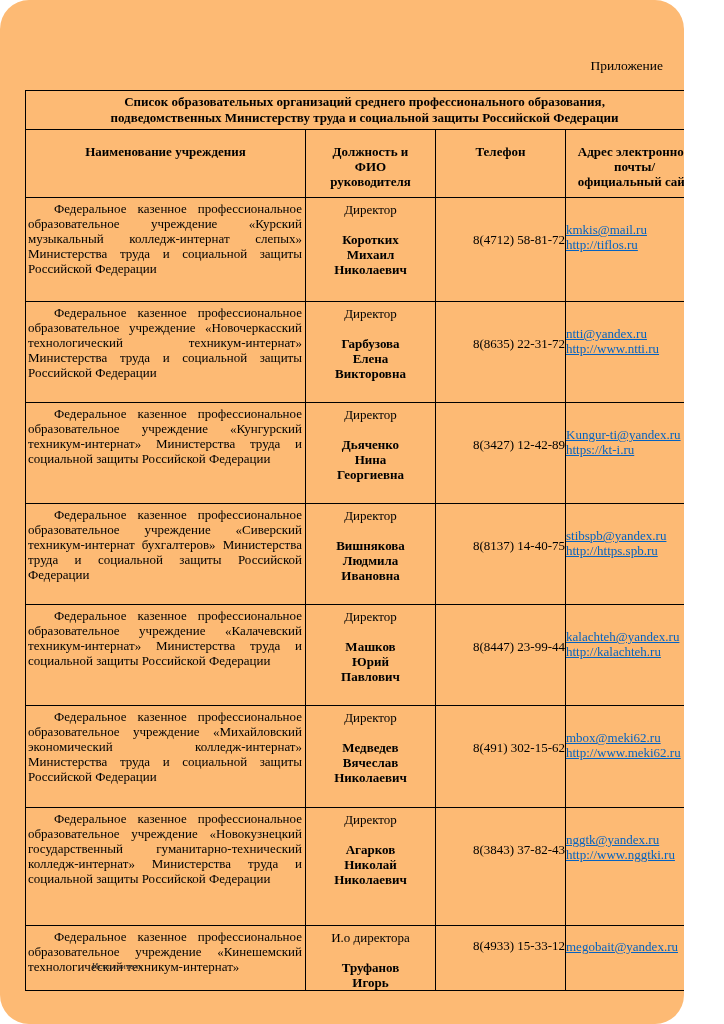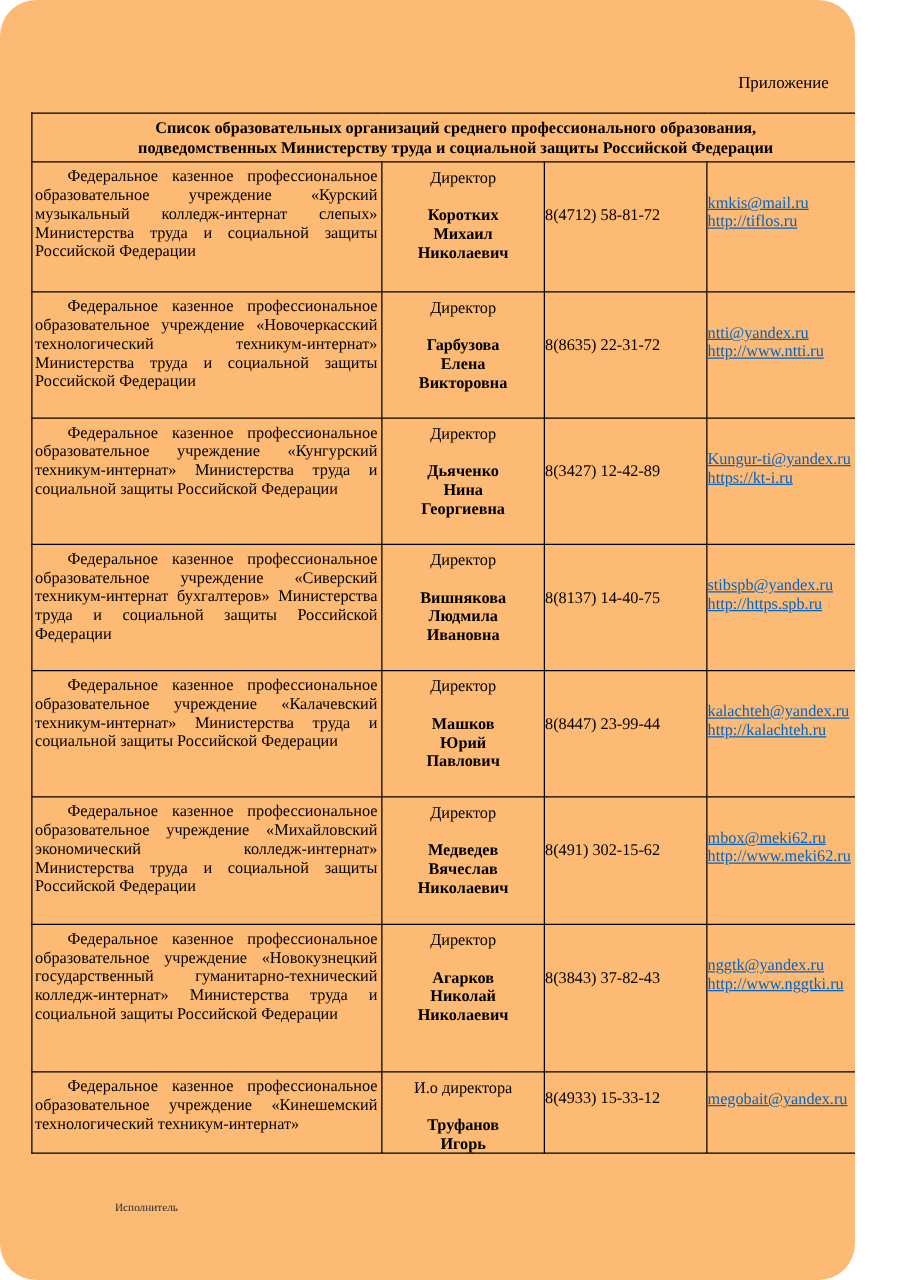--- a/index.html
+++ b/index.html
@@ -26,21 +26,21 @@
   }
   .name {
     font-size:13px; line-height:15px; text-align:justify;
     padding:3px 3px 0 2px; text-indent:26px;
   }
   .pos { font-size:13px; line-height:15px; text-align:center; padding-top:4px; }
   .fio {
     font-size:13px; line-height:15px; text-align:center; font-weight:bold;
     margin-top:15px; white-space:pre-line;
   }
-  .phone { font-size:13px; line-height:15px; text-align:left; padding-top:34px; }
+  .phone { font-size:13px; line-height:15px; text-align:right; padding-top:34px; }
   td.c-links { }
   td.c-links a { display:block; font-size:13px; line-height:15px; text-decoration:underline; }
   td.c-links a.email { margin-top:24px; }
   td.c-links a.site  { }
   td.c-links a:empty { display:none; }
   tbody tr:last-child .phone { padding-top:12px; }
   tbody tr:last-child a.email { margin-top:13px; }
 </style>
 </head>
 <body>
@@ -56,20 +56,38 @@
         <col style="width:130px">
         <col style="width:138px">
     </colgroup>
     <tbody id="rows">
       <tr style="height:38px">
         <td class="title-cell" colspan="4">
           <div>Список образовательных организаций среднего профессионального образования,
 подведомственных Министерству труда и социальной защиты Российской Федерации</div>
         </td>
       </tr>
+      <tr style="height:68px">
+        <th class="h">
+            <div>Наименование учреждения</div>
+          </th>
+        <th class="h">
+            <div>Должность и
+ФИО
+руководителя</div>
+          </th>
+        <th class="h">
+            <div>Телефон</div>
+          </th>
+        <th class="h">
+            <div>Адрес электронной
+почты/
+официальный сайт</div>
+          </th>
+      </tr>
     <tr style="height: 104px;">
       <td class="c-name">
         <div class="name">Федеральное казенное профессиональное образовательное учреждение «Курский музыкальный колледж-интернат слепых» Министерства труда и социальной защиты Российской Федерации</div>
       </td>
       <td class="c-fio">
         <div class="pos">Директор</div>
         <div class="fio">Коротких
 Михаил
 Николаевич</div>
       </td>

